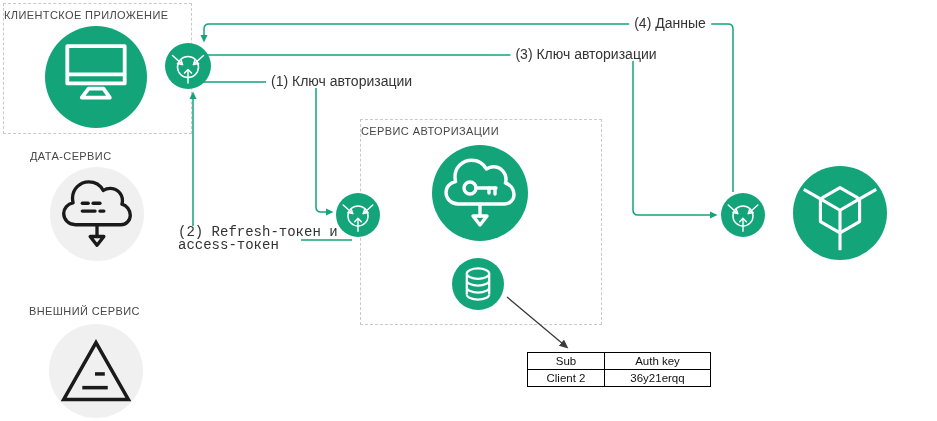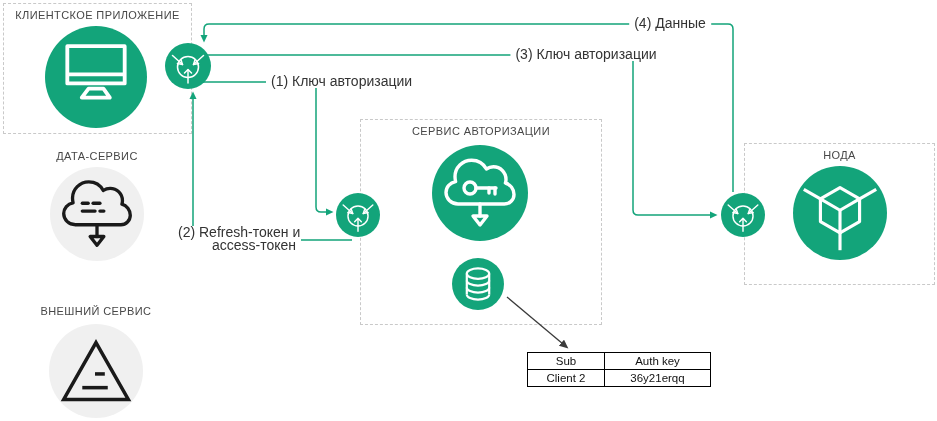--- a/index.html
+++ b/index.html
@@ -3,55 +3,52 @@
 <meta charset="utf-8">
 <style>
   html,body{margin:0;padding:0;background:#fff;}
   .stage{
     position:relative;width:937px;height:421px;background:#ffffff;overflow:hidden;
     font-family:"Liberation Sans",sans-serif;color:#3d3d3d;
   }
   .gbox{position:absolute;border:1px dashed #c9c9c9;background:transparent;}
   .gbox-label, .free-label{
     position:absolute;font-size:11px;letter-spacing:.4px;color:#474747;
-    text-align:center;white-space:nowrap;
+    text-align:left;white-space:nowrap;
   }
   .gbox-label{left:0;right:0;top:5px;}
   .circle{position:absolute;border-radius:50%;display:flex;align-items:center;justify-content:center;}
   .circle.green{background:#13a47a;}
   .circle.gray{background:#f0f0f0;}
   .circle svg{display:block;width:100%;height:100%;}
   .overlay{position:absolute;left:0;top:0;}
   .flow-label{
     position:absolute;font-size:14px;color:#333;background:#fff;
     padding:0 5px;white-space:nowrap;line-height:13px;
   }
-  .flow-label.center2{text-align:right;}
+  .flow-label.center2{text-align:left;font-family:Liberation Mono, monospace;}
   .tx-center{transform:translateX(-50%);}
   table.auth{
     position:absolute;border-collapse:collapse;background:#fff;
     font-size:11.5px;color:#111;table-layout:fixed;
   }
   table.auth td{border:1px solid #000;text-align:center;padding:0;height:16px;}
   td.c-sub{width:76px;}
   td.c-key{width:105px;}
 </style>
 </head>
 <body>
 
 <div class="stage">
 
   <div class="gbox" style="left:3px;top:3px;width:187px;height:129px;">
     <div class="gbox-label">КЛИЕНТСКОЕ ПРИЛОЖЕНИЕ</div>
   </div>
   <div class="gbox" style="left:360px;top:119px;width:240px;height:204px;">
     <div class="gbox-label">СЕРВИС АВТОРИЗАЦИИ</div>
-  </div>
-  <div class="gbox" style="left:744px;top:143px;width:189px;height:140px;">
-    <div class="gbox-label">НОДА</div>
   </div>
 
   <div class="free-label" style="left:30px;top:150px;width:134px;">ДАТА-СЕРВИС</div>
   <div class="free-label" style="left:29px;top:305px;width:134px;">ВНЕШНИЙ СЕРВИС</div>
 
   <svg class="overlay" width="937" height="421" viewBox="0 0 937 421">
     <defs>
       <marker id="ag" markerWidth="10" markerHeight="10" refX="2" refY="4.5" orient="auto" markerUnits="userSpaceOnUse">
         <path d="M0 1 L7.5 4.5 L0 8 Z" fill="#13a47a"></path>
       </marker>

